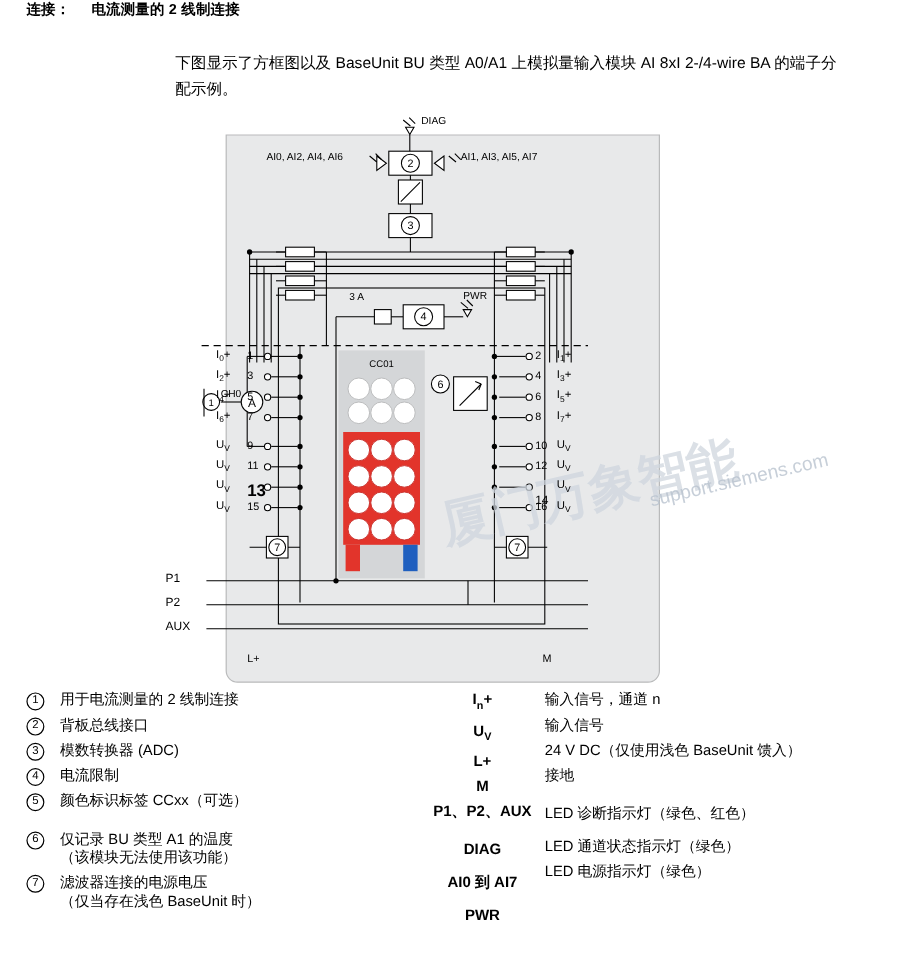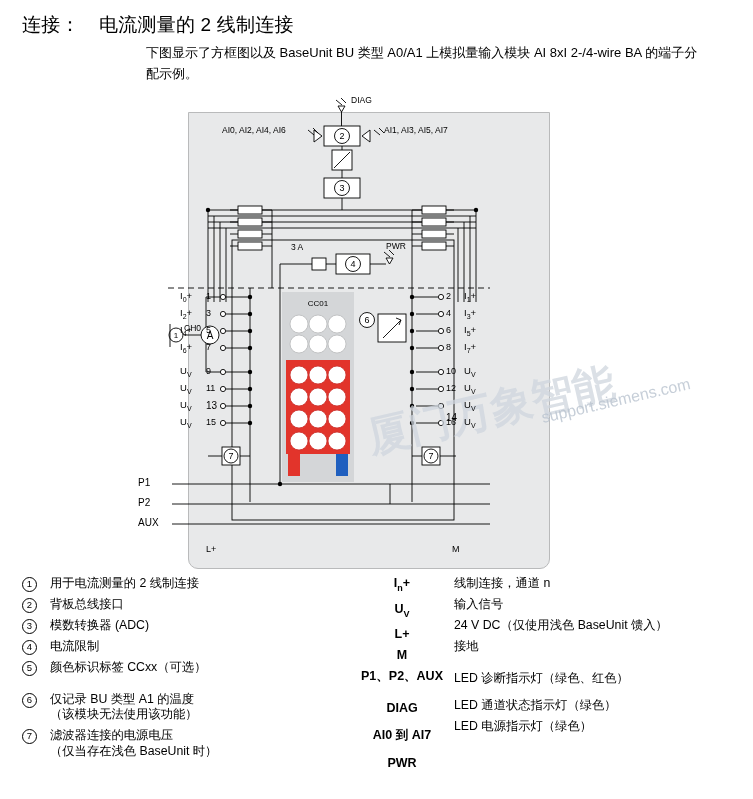--- a/index.html
+++ b/index.html
@@ -5,22 +5,22 @@
   html,body{margin:0;padding:0;}
   body{
     width:753px;height:799px;
     background:#ffffff;
     font-family:"Liberation Sans", sans-serif;
     color:#000;
     position:relative;
     overflow:hidden;
   }
   .title{
-    position:absolute;left:22px;top:12px;
-    font-size:19px;font-weight:normal;letter-spacing:.2px;
+    position:absolute;left:22px;top:0;
+    font-size:12px;font-weight:bold;letter-spacing:.2px;
   }
   .title .t2{margin-left:14px;}
   .intro{
     position:absolute;left:146px;top:42px;width:560px;
     font-size:13px;line-height:21px;
   }
   
   .figure{
     position:absolute;left:160px;top:92px;width:410px;height:475px;
   }
@@ -335,21 +335,21 @@
       <div class="tnum" style="position: absolute; left: 46px; top: 216px; font-size: 9px;">3</div>
       <div style="position: absolute; left: 20px; top: 215px; font-size: 9.5px;">I<sub style="font-size:7px">2</sub>+</div>
       <div class="tnum" style="position: absolute; left: 46px; top: 233px; font-size: 9px;">5</div>
       <div style="position: absolute; left: 20px; top: 232px; font-size: 9.5px;">I<sub style="font-size:7px">4</sub>+</div>
       <div class="tnum" style="position: absolute; left: 46px; top: 250px; font-size: 9px;">7</div>
       <div style="position: absolute; left: 20px; top: 249px; font-size: 9.5px;">I<sub style="font-size:7px">6</sub>+</div>
       <div class="tnum" style="position: absolute; left: 46px; top: 274px; font-size: 9px;">9</div>
       <div style="position: absolute; left: 20px; top: 273px; font-size: 9.5px;">U<sub style="font-size:7px">V</sub></div>
       <div class="tnum" style="position: absolute; left: 46px; top: 291px; font-size: 9px;">11</div>
       <div style="position: absolute; left: 20px; top: 290px; font-size: 9.5px;">U<sub style="font-size:7px">V</sub></div>
-      <div class="tnum" style="position: absolute; left: 46px; top: 308px; font-size: 10px;">13</div>
+      <div class="tnum" style="position: absolute; left: 46px; top: 308px; font-size: 14px; font-weight: bold;">13</div>
       <div style="position: absolute; left: 20px; top: 307px; font-size: 9.5px;">U<sub style="font-size:7px">V</sub></div>
       <div class="tnum" style="position: absolute; left: 46px; top: 325px; font-size: 9px;">15</div>
       <div style="position: absolute; left: 20px; top: 324px; font-size: 9.5px;">U<sub style="font-size:7px">V</sub></div>
     </div>
   <div id="term-right">
       <div style="position: absolute; left: 286px; top: 199px; font-size: 9px;">2</div>
       <div style="position: absolute; left: 304px; top: 198px; font-size: 9.5px;">I<sub style="font-size:7px">1</sub>+</div>
       <div style="position: absolute; left: 286px; top: 216px; font-size: 9px;">4</div>
       <div style="position: absolute; left: 304px; top: 215px; font-size: 9.5px;">I<sub style="font-size:7px">3</sub>+</div>
       <div style="position: absolute; left: 286px; top: 233px; font-size: 9px;">6</div>
@@ -413,21 +413,21 @@
       <div class="lrow2 sym"><b>I<sub>n</sub>+</b></div>
       <div class="lrow2 sym"><b>U<sub>V</sub></b></div>
       <div class="lrow2 sym"><b>L+</b></div>
       <div class="lrow2 sym"><b>M</b></div>
       <div class="lrow2 sym"><b>P1、P2、AUX</b></div>
       <div class="lrow2 sym" style="margin-top: 16px;"><b>DIAG</b></div>
       <div class="lrow2 sym" style="margin-top: 12px;"><b>AI0 到 AI7</b></div>
       <div class="lrow2 sym" style="margin-top: 12px;"><b>PWR</b></div>
     </div>
   <div class="lg-col3" id="legend-col3">
-      <div class="lrow2"><span>线制连接，通道 n</span></div>
+      <div class="lrow2"><span>输入信号，通道 n</span></div>
       <div class="lrow2"><span>输入信号</span></div>
       <div class="lrow2"><span>24 V DC（仅使用浅色 BaseUnit 馈入）</span></div>
       <div class="lrow2"><span>接地</span></div>
       <div class="lrow2" style="margin-top: 16px;"><span>LED 诊断指示灯（绿色、红色）</span></div>
       <div class="lrow2" style="margin-top: 12px;"><span>LED 通道状态指示灯（绿色）</span></div>
       <div class="lrow2" style="margin-top: 0;"><span>LED 电源指示灯（绿色）</span></div>
     </div>
 </div>
 
 </body></html>

